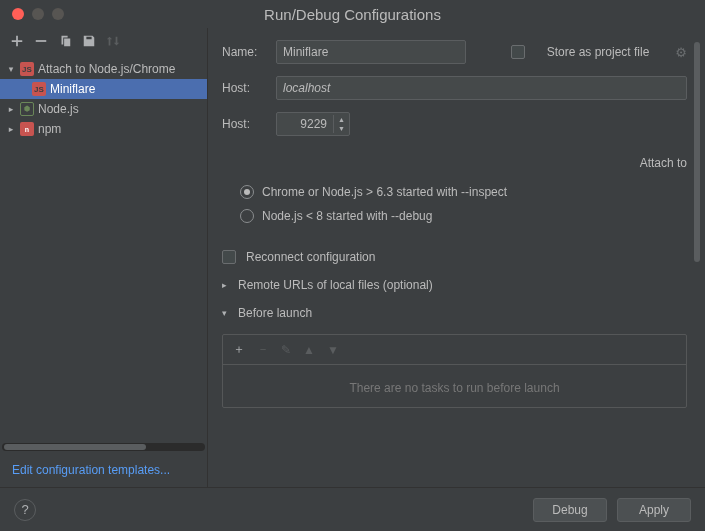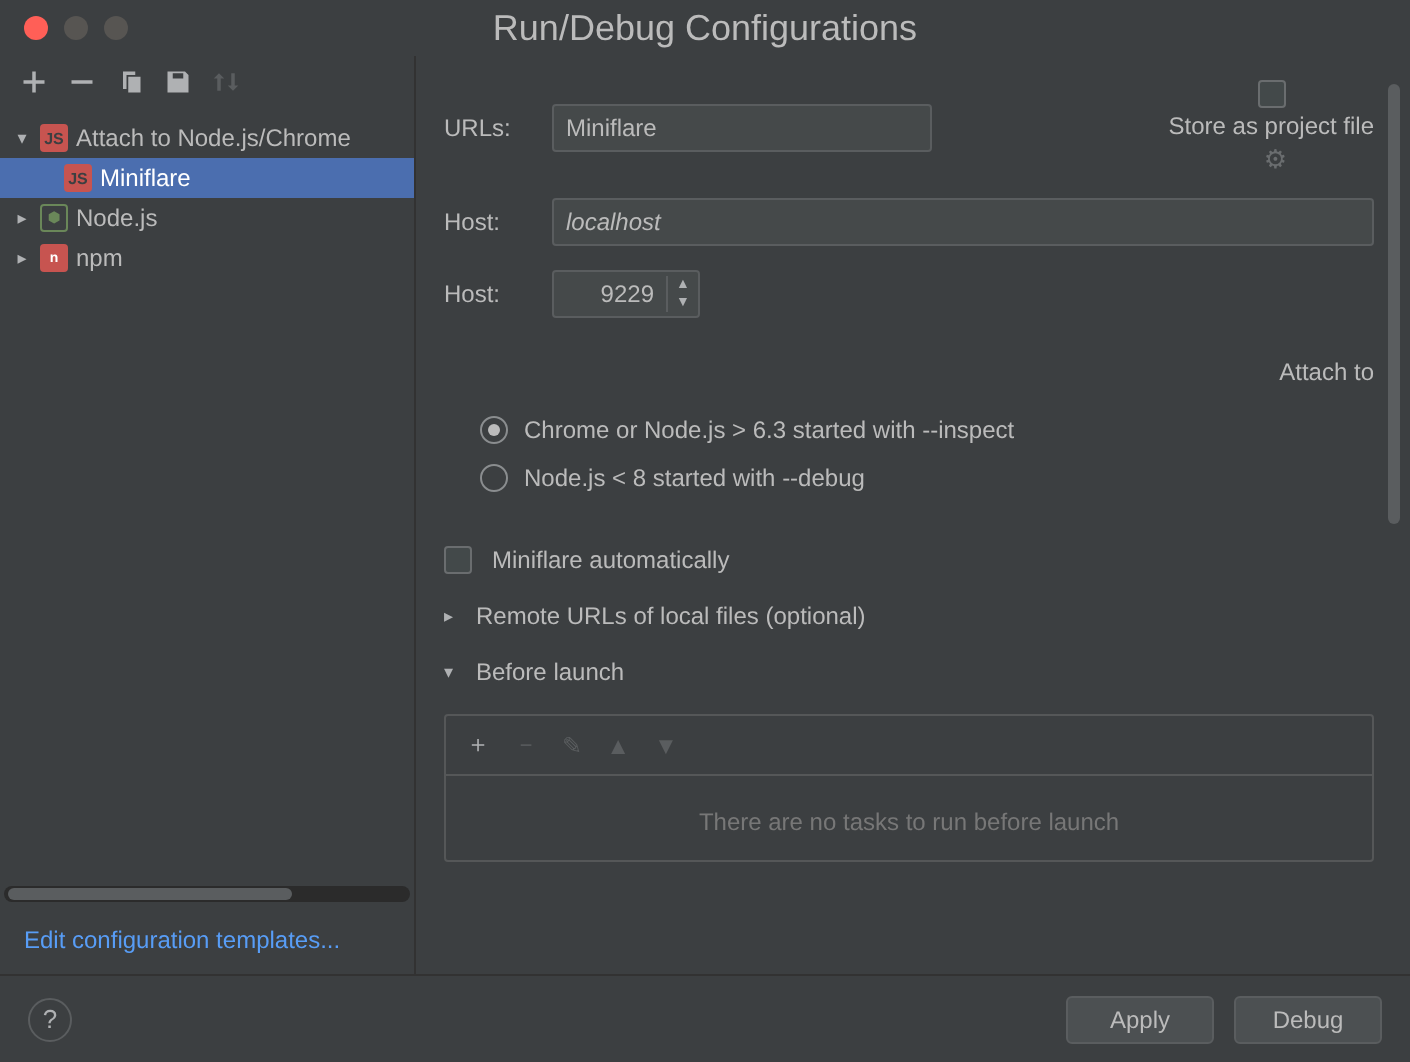--- a/index.html
+++ b/index.html
@@ -3,21 +3,21 @@
 <meta charset="utf-8">
 <style>
 * { box-sizing: border-box; margin: 0; padding: 0; font-family: -apple-system, "Segoe UI", sans-serif; }
 body { background: #3c3f41; color: #bbbbbb; font-size: 12px; width: 705px; height: 531px; overflow: hidden; display: flex; flex-direction: column; }
 .titlebar { height: 28px; display: flex; align-items: center; position: relative; }
 .traffic { display: flex; gap: 8px; padding-left: 12px; }
 .dot { width: 12px; height: 12px; border-radius: 50%; }
 .dot.red { background: #ff5f57; }
 .dot.yellow { background: #575552; }
 .dot.green { background: #575552; }
-.title { position: absolute; left: 0; right: 0; text-align: center; color: #bbbbbb; font-size: 18px; }
+.title { position: absolute; left: 0; right: 0; text-align: center; color: #bbbbbb; font-size: 15px; }
 .body { flex: 1; display: flex; min-height: 0; }
 .sidebar { width: 208px; display: flex; flex-direction: column; border-right: 1px solid #323232; }
 .toolbar { display: flex; gap: 10px; padding: 6px 10px; align-items: center; }
 .toolbar svg { width: 14px; height: 14px; fill: #afb1b3; }
 .toolbar .dim svg { fill: #5a5d5f; }
 .tree { flex: 1; overflow: hidden; padding-top: 2px; }
 .tree-row { display: flex; align-items: center; height: 20px; padding-left: 6px; gap: 4px; white-space: nowrap; overflow: hidden; }
 .tree-row.selected { background: #4b6eaf; color: #ffffff; }
 .tree-row .caret { width: 10px; text-align: center; font-size: 9px; color: #afb1b3; }
 .tree-row .label { overflow: hidden; text-overflow: ellipsis; }
@@ -31,21 +31,21 @@
 .main { flex: 1; padding: 12px 18px 0 14px; overflow-y: hidden; position: relative; }
 .row { display: flex; align-items: center; margin-bottom: 12px; gap: 10px; }
 .row .lbl { width: 44px; color: #bbbbbb; }
 input[type=text] { background: #45494a; border: 1px solid #5a5d5f; color: #bbbbbb; padding: 4px 6px; font-size: 12px; border-radius: 2px; }
 .name-input { width: 190px; }
 .host-input { flex: 1; font-style: italic; }
 .port-wrap { display: flex; align-items: center; border: 1px solid #5a5d5f; background: #45494a; border-radius: 2px; }
 .port-wrap input { border: none; background: transparent; width: 56px; text-align: right; padding: 4px 6px; }
 .spinner { display: flex; flex-direction: column; border-left: 1px solid #5a5d5f; }
 .spinner span { font-size: 7px; padding: 0 4px; color: #afb1b3; cursor: pointer; line-height: 9px; }
-.store-chk { margin-left: auto; display: flex; align-items: center; gap: 2px; flex-direction: column; }
+.store-chk { margin-left: auto; display: flex; align-items: center; gap: 22px; }
 .chk { width: 14px; height: 14px; border: 1px solid #6a6d6f; border-radius: 2px; display: inline-block; background: #43494a; }
 .gear { color: #6a6d6f; font-size: 13px; margin-left: 4px; }
 .section-title { margin: 20px 0 10px 0; color: #bbbbbb; text-align: right; }
 .radio-row { display: flex; align-items: center; gap: 8px; padding: 5px 0 5px 18px; }
 .radio { width: 14px; height: 14px; border: 1px solid #8a8d8f; border-radius: 50%; display: inline-flex; align-items: center; justify-content: center; }
 .radio.checked::after { content: ""; width: 6px; height: 6px; background: #bbbbbb; border-radius: 50%; }
 .expand-row { display: flex; align-items: center; gap: 6px; margin: 14px 0; cursor: pointer; }
 .expand-row .arrow { font-size: 9px; width: 10px; color: #afb1b3; }
 .launch-box { border: 1px solid #555758; border-radius: 2px; margin-top: 4px; }
 .launch-tb { display: flex; gap: 12px; padding: 6px 10px; border-bottom: 1px solid #555758; align-items: center; }
@@ -113,21 +113,21 @@
       </div>
     </div>
     <div class="scrollbar">
       <div class="scrollbar-thumb"></div>
     </div>
     <div class="edit-link">Edit configuration templates...</div>
   </div>
 
   <div class="main">
     <div class="row">
-      <span class="lbl">URLs:</span>
+      <span class="lbl">Name:</span>
       <input type="text" class="name-input" value="Miniflare" style="">
       <div class="store-chk">
         <span class="chk"></span>
         <span>Store as project file</span>
         <span class="gear">⚙</span>
       </div>
     </div>
 
     <div class="row">
       <span class="lbl">Host:</span>
@@ -150,21 +150,21 @@
       <span class="radio checked"></span>
       <span>Chrome or Node.js &gt; 6.3 started with --inspect</span>
     </div>
     <div class="radio-row">
       <span class="radio"></span>
       <span>Node.js &lt; 8 started with --debug</span>
     </div>
 
     <div class="row" style="margin-top:22px">
       <span class="chk"></span>
-      <span>Miniflare automatically</span>
+      <span>Reconnect configuration</span>
     </div>
 
     <div class="expand-row">
       <span class="arrow">▸</span>
       <span>Remote URLs of local files (optional)</span>
     </div>
 
     <div class="expand-row">
       <span class="arrow">▾</span>
       <span>Before launch</span>
@@ -182,15 +182,15 @@
 
     <div class="vscroll">
       <div class="vscroll-thumb"></div>
     </div>
   </div>
 </div>
 
 <div class="footer">
   <div class="help">?</div>
   <div class="spacer"></div>
+  <div class="btn">Debug</div>
   <div class="btn">Apply</div>
-  <div class="btn">Debug</div>
 </div>
 
 </body></html>

